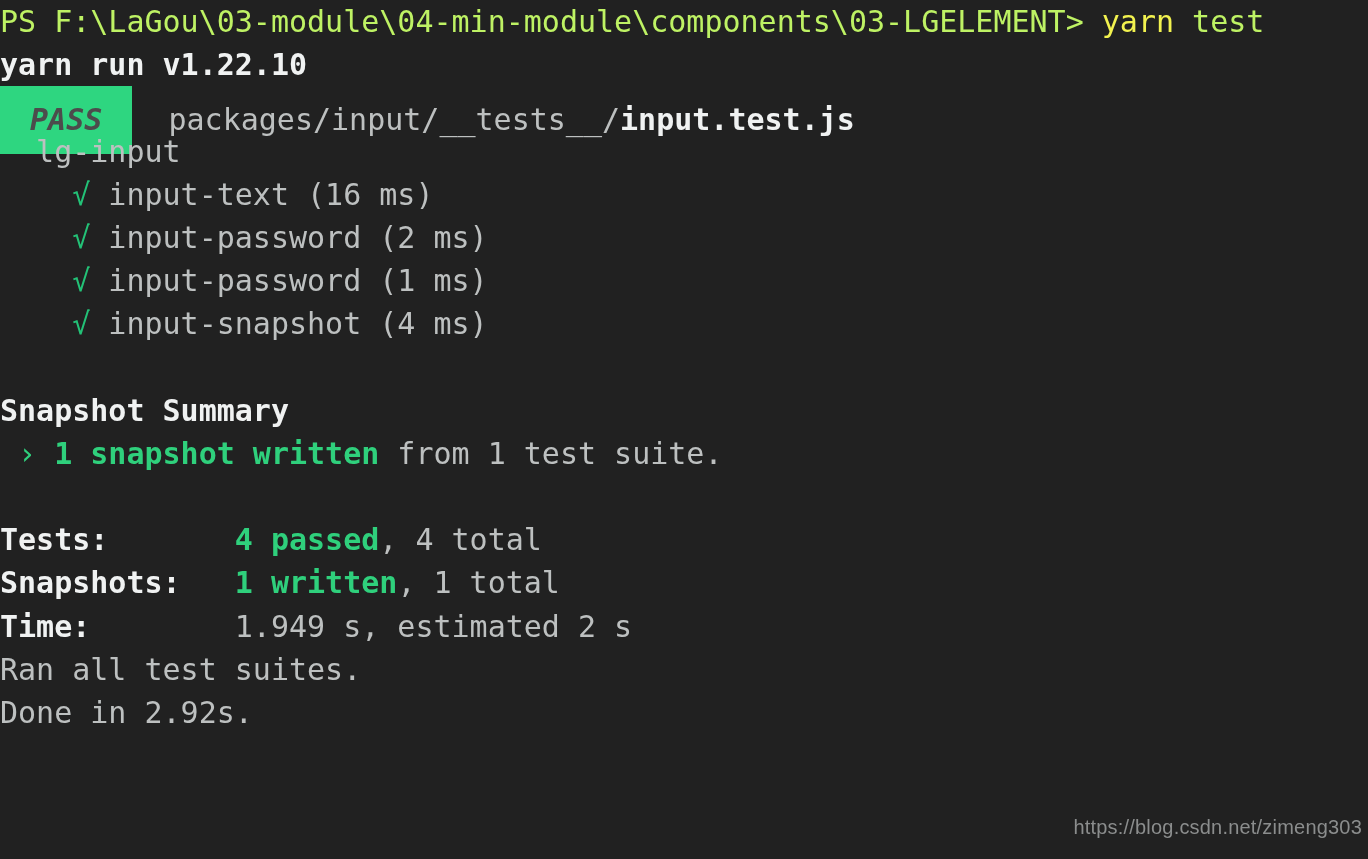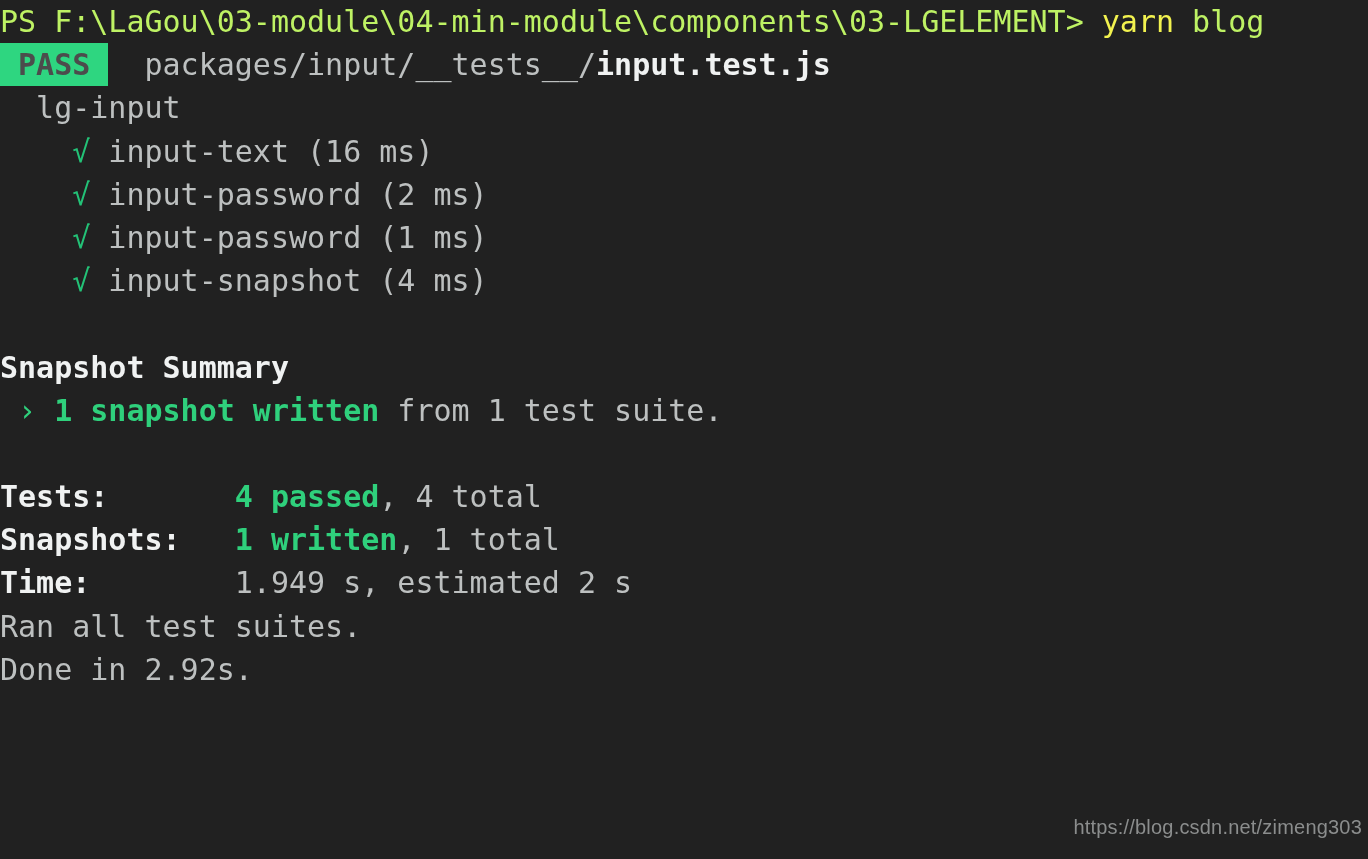--- a/index.html
+++ b/index.html
@@ -38,43 +38,45 @@
   .c-white     { color: #f0f2f2; font-weight: bold; }
   .c-yellow    { color: #f2f24f; }
   .c-green     { color: #2fd07c; }
   .c-green-b   { color: #2fd07c; font-weight: bold; }
   .c-check     { color: #23c277; }
 
   .badge {
     background: #2ed680;
     color: #4c4c4c;
     font-weight: bold;
-    padding: 0;
+    padding: 12px;
     display: inline-block;
+    font-style: italic;
   }
 
   .watermark {
     position: absolute;
     right: 6px;
     bottom: 10px;
     font-family: "Liberation Sans", "DejaVu Sans", sans-serif;
     font-size: 20px;
     color: #8b8d8d;
     letter-spacing: 0.2px;
     white-space: pre;
   }
 </style>
 </head>
 <body>
 
 <div id="terminal">
   <div class="lines">
 
-    <div class="line"><span class="c-default">PS F:\LaGou\03-module\04-min-module\components\03-LGELEMENT&gt; </span><span class="c-yellow">yarn</span><span class="c-default"> </span><span class="c-default">blog</span></div>
+    <div class="line"><span class="c-default">PS F:\LaGou\03-module\04-min-module\components\03-LGELEMENT&gt; </span><span class="c-yellow">yarn</span><span class="c-default"> </span><span class="c-default">test</span></div>
 
+    <div class="line"><span class="c-white">yarn run v1.22.10</span></div>
 
 
     <div class="line"><span class="badge"> PASS </span><span class="c-dim">  packages/input/__tests__/</span><span class="c-white">input.test.js</span></div>
 
     <div class="line"><span class="c-dim">  lg-input</span></div>
 
     <div class="line"><span class="c-default">    </span><span class="c-check">√</span><span class="c-dim"> input-text</span><span class="c-dim"> (16 ms)</span></div>
     <div class="line"><span class="c-default">    </span><span class="c-check">√</span><span class="c-dim"> input-password</span><span class="c-dim"> (2 ms)</span></div>
     <div class="line"><span class="c-default">    </span><span class="c-check">√</span><span class="c-dim"> input-password</span><span class="c-dim"> (1 ms)</span></div>
     <div class="line"><span class="c-default">    </span><span class="c-check">√</span><span class="c-dim"> input-snapshot</span><span class="c-dim"> (4 ms)</span></div>

